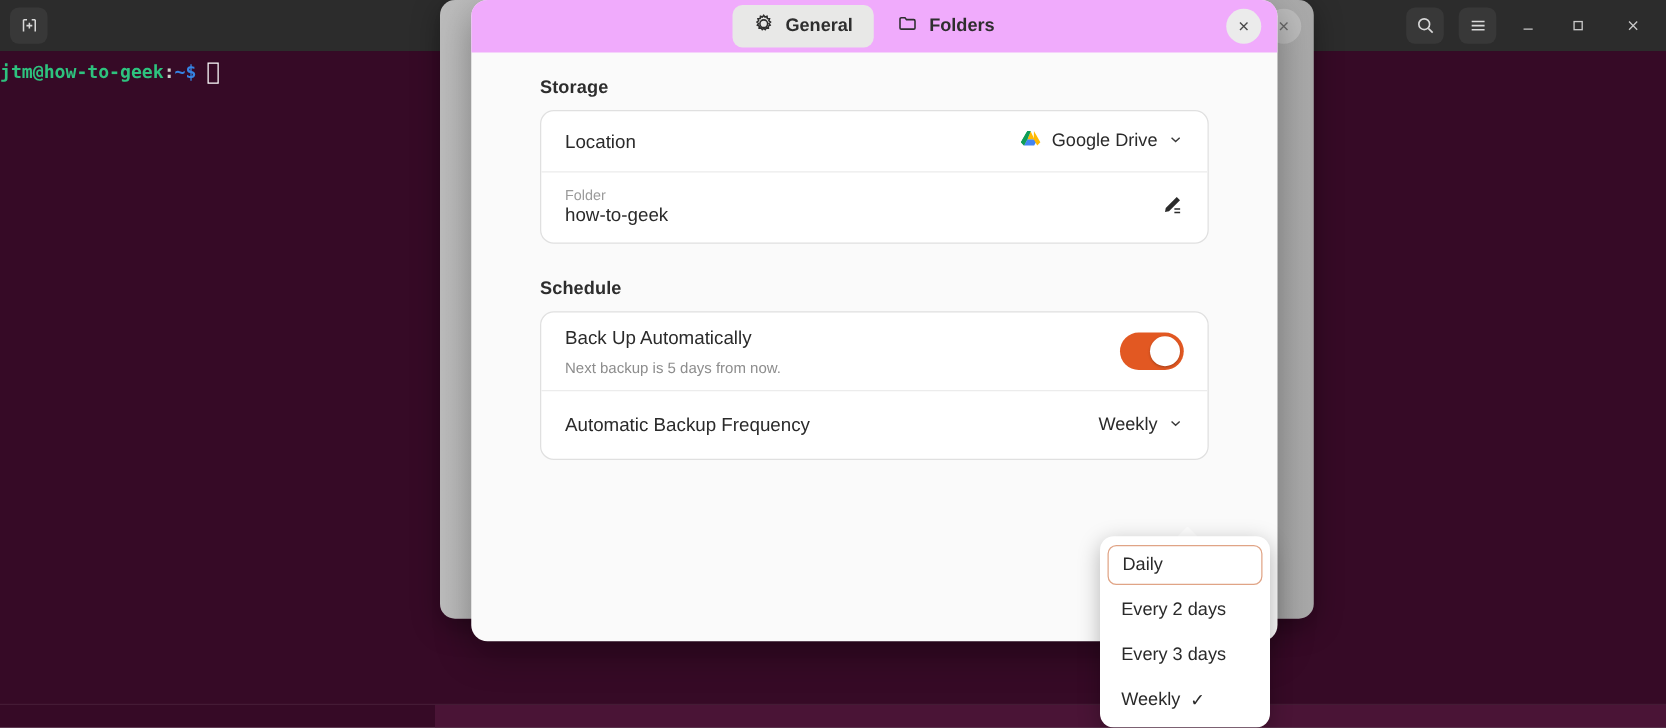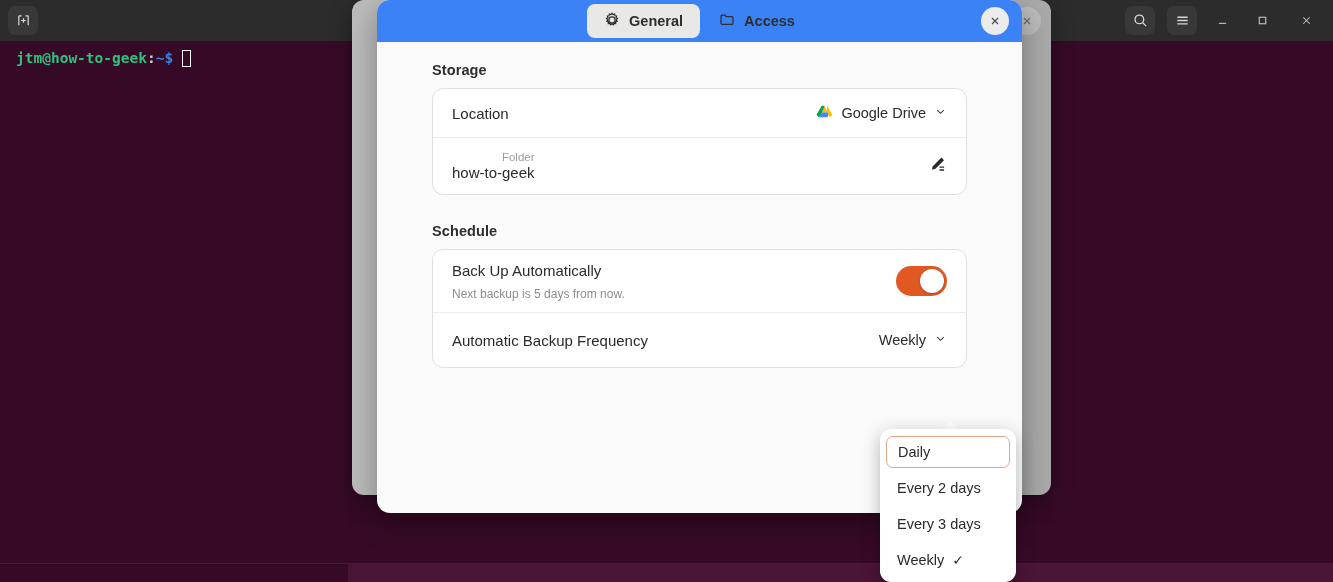--- a/index.html
+++ b/index.html
@@ -53,21 +53,21 @@
   #hb-search { right: 178px; }
   #hb-menu   { right: 136px; }
   #hb-min    { right: 96px; }
   #hb-max    { right: 56px; }
   #hb-close  { right: 12px; }
 
   #terminal-body {
     position: absolute;
     top: 41px; left: 0; right: 0; bottom: 0;
     background: #360a26;
-    padding: 7px 0 0 16px;
+    padding: 7px 0 0 0;
   }
 
   #terminal-prompt-line {
     font-family: "DejaVu Sans Mono", monospace;
     font-size: 14.5px;
     line-height: 18px;
     white-space: pre;
     padding-left: 0px;
     margin-top: 0px;
     display: flex;
@@ -124,21 +124,21 @@
     width: 645px; height: 513px;
     background: #fafafa;
     border-radius: 13px;
     box-shadow: 0 10px 30px rgba(0,0,0,0.33);
     overflow: hidden;
   }
 
   #dialog-headerbar {
     position: relative;
     height: 42px;
-    background: #3b82f6;
+    background: #f0abfc;
     display: flex;
     align-items: center;
     justify-content: center;
   }
 
   #view-switcher {
     display: flex;
     align-items: center;
     gap: 2px;
   }
@@ -185,21 +185,21 @@
   }
 
   .prefs-row {
     display: flex;
     align-items: center;
     justify-content: space-between;
     padding: 0 19px;
     min-height: 48px;
     position: relative;
   }
-  .prefs-row + .prefs-row { border-top: 1px solid #ececec; text-align: right; }
+  .prefs-row + .prefs-row { border-top: 1px solid #ececec; }
 
   .row-title {
     font-size: 15px;
     color: #2a2a2a;
   }
   .row-subtitle {
     font-size: 12px;
     color: #8d8d8d;
     margin-top: 8px;
   }
@@ -381,21 +381,21 @@
           </span>
           <span>General</span>
         </div>
 
         <div class="vs-tab">
           <span>
             <svg width="16" height="16" viewBox="0 0 16 16" fill="none" stroke="#2e2e2e" stroke-width="1.25">
               <path d="M2 4.2 a1 1 0 0 1 1-1 h3 l1.2 1.5 h5.8 a1 1 0 0 1 1 1 v5.6 a1 1 0 0 1-1 1 H3 a1 1 0 0 1-1-1 Z"></path>
             </svg>
           </span>
-          <span>Access</span>
+          <span>Folders</span>
         </div>
       </div>
 
       <div id="dialog-close-button">
         <svg width="12" height="12" viewBox="0 0 16 16" stroke="#4a4a4a" stroke-width="1.5">
           <path d="M4 4 L12 12 M12 4 L4 12"></path>
         </svg>
       </div>
     </div>
 

